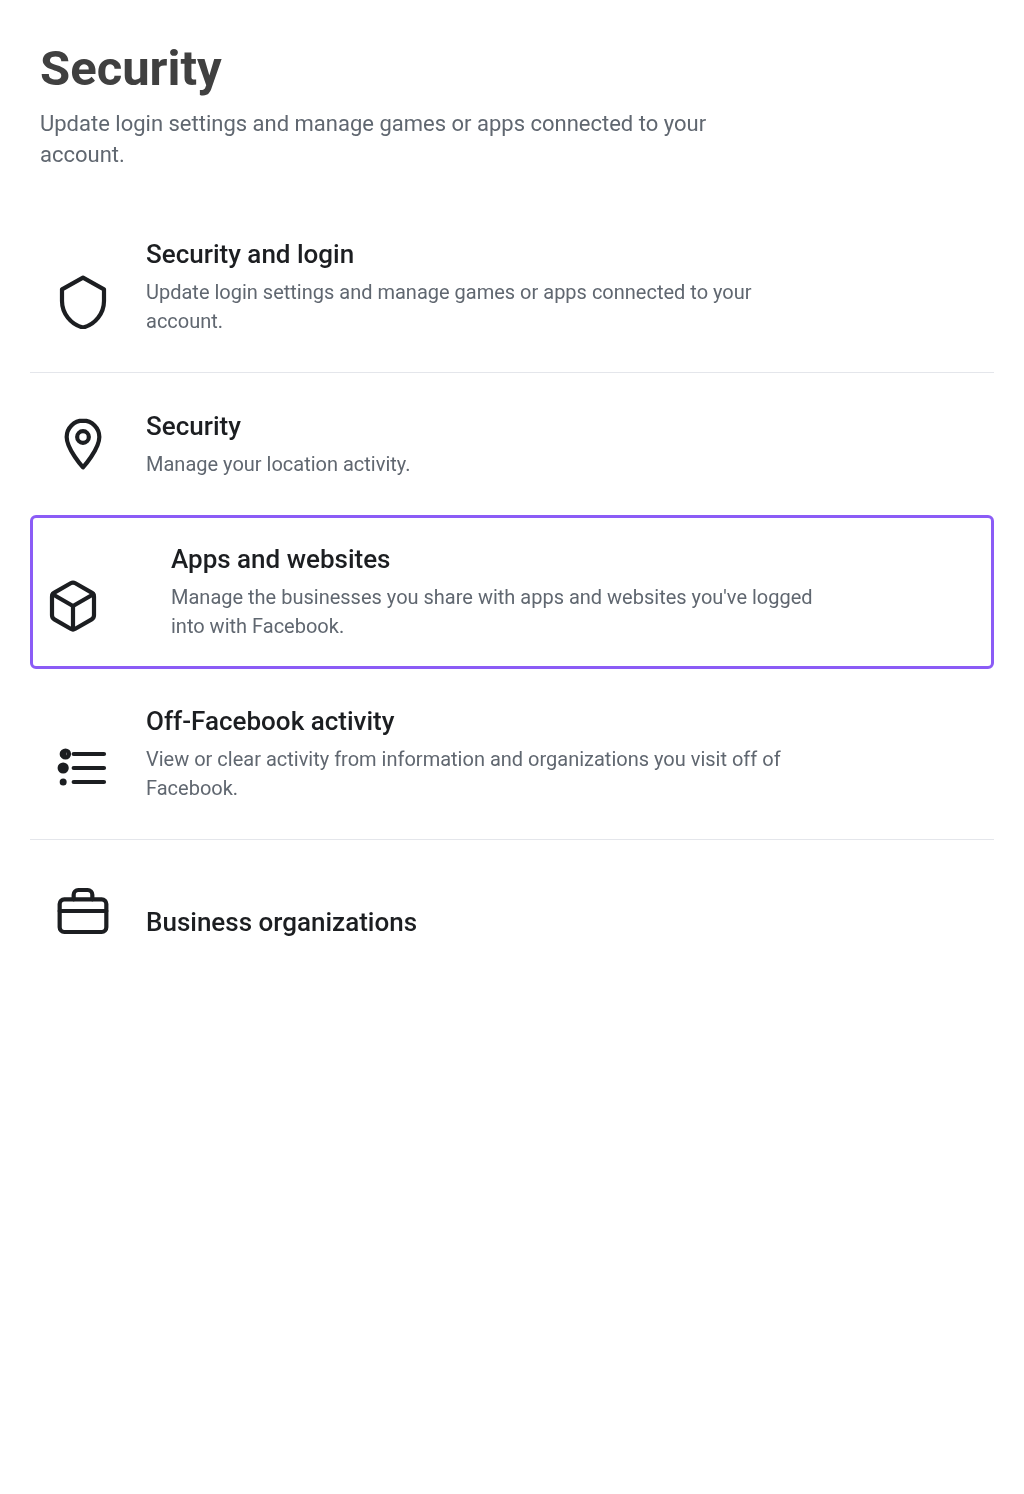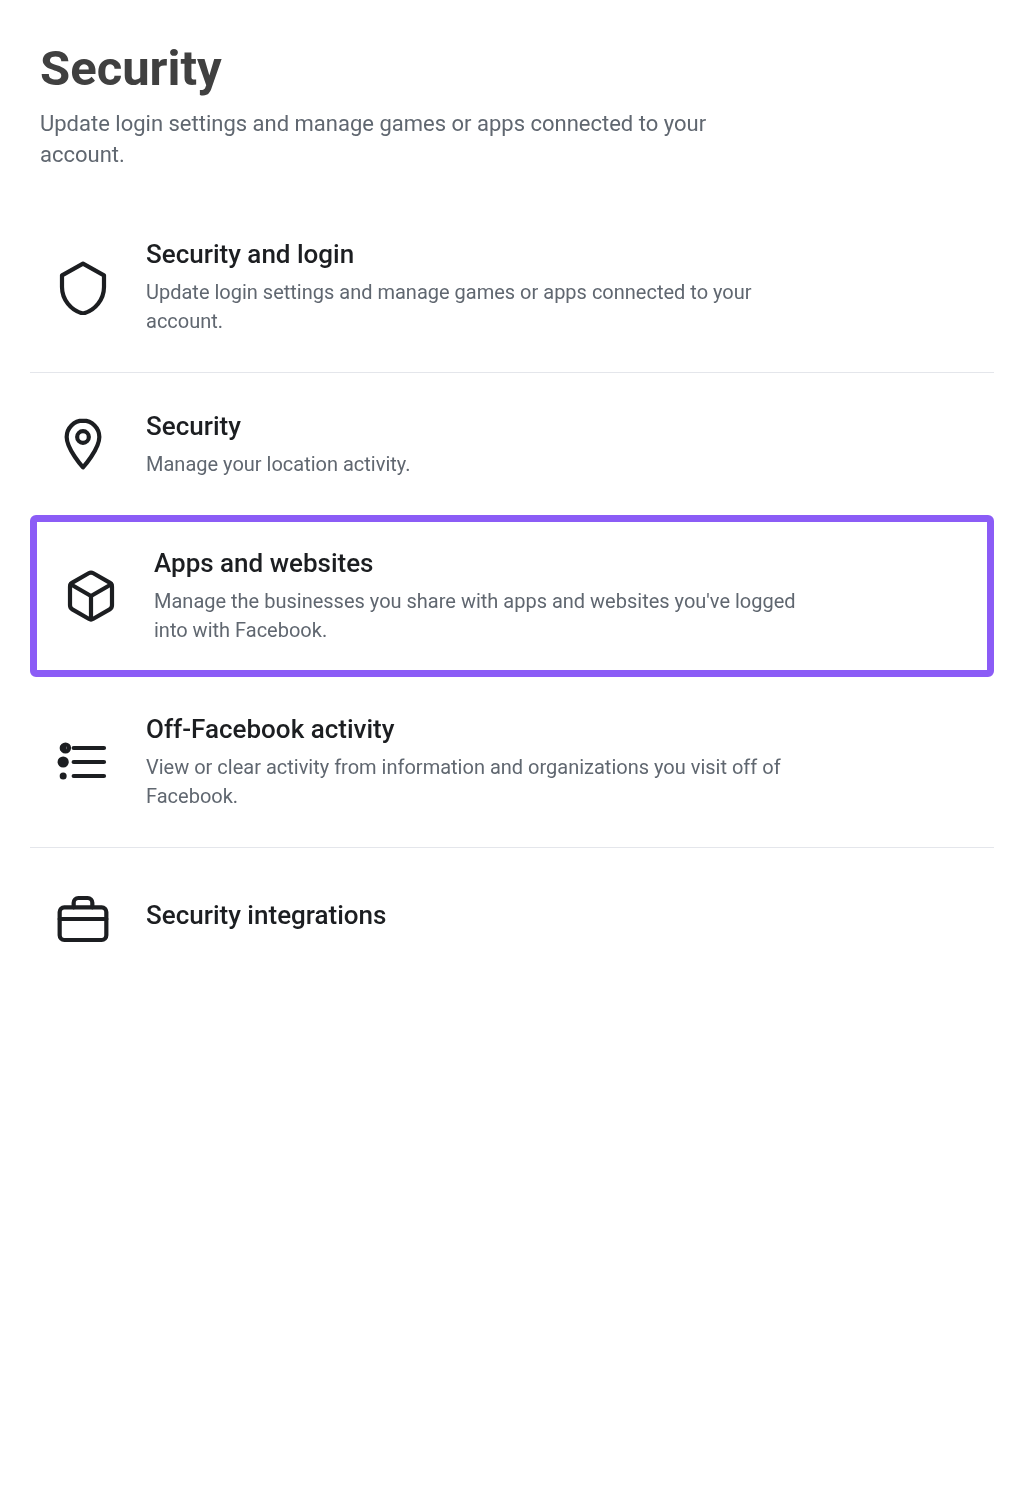--- a/index.html
+++ b/index.html
@@ -38,33 +38,34 @@
     }
 
     .menu-list {
       list-style: none;
       padding: 0;
       margin-top: 20px;
     }
 
     .menu-item {
       display: flex;
-      align-items: center;
+      align-items: flex-end;
       padding: 28px 18px;
       cursor: pointer;
       border-radius: 8px;
       margin-bottom: 8px;
       text-decoration: none;
       color: inherit;
     }
 
     .menu-item.highlighted {
-      border: 7px solid #8b5cf6;
+      border: 3px solid #8b5cf6;
       border-radius: 6px;
-      padding: 25px 19px;
+      padding: 25px 5px;
+      gap: 35px;
     }
 
     .menu-icon {
       width: 70px;
       height: 70px;
       min-width: 70px;
       margin-right: 28px;
       display: flex;
       align-items: center;
       justify-content: center;
@@ -176,16 +177,16 @@
     <li class="menu-item">
       <div class="menu-icon">
         <svg viewBox="0 0 24 24">
           <rect x="2" y="7" width="20" height="14" rx="2" ry="2"></rect>
           <path d="M16 7V5a2 2 0 00-2-2h-4a2 2 0 00-2 2v2"></path>
           <line x1="12" y1="12" x2="12" y2="12"></line>
           <path d="M2 12h20"></path>
         </svg>
       </div>
       <div class="menu-text">
-        <div class="menu-item-title">Security integrations</div>
+        <div class="menu-item-title">Business organizations</div>
       </div>
     </li>
   </ul>
 
 </body></html>

